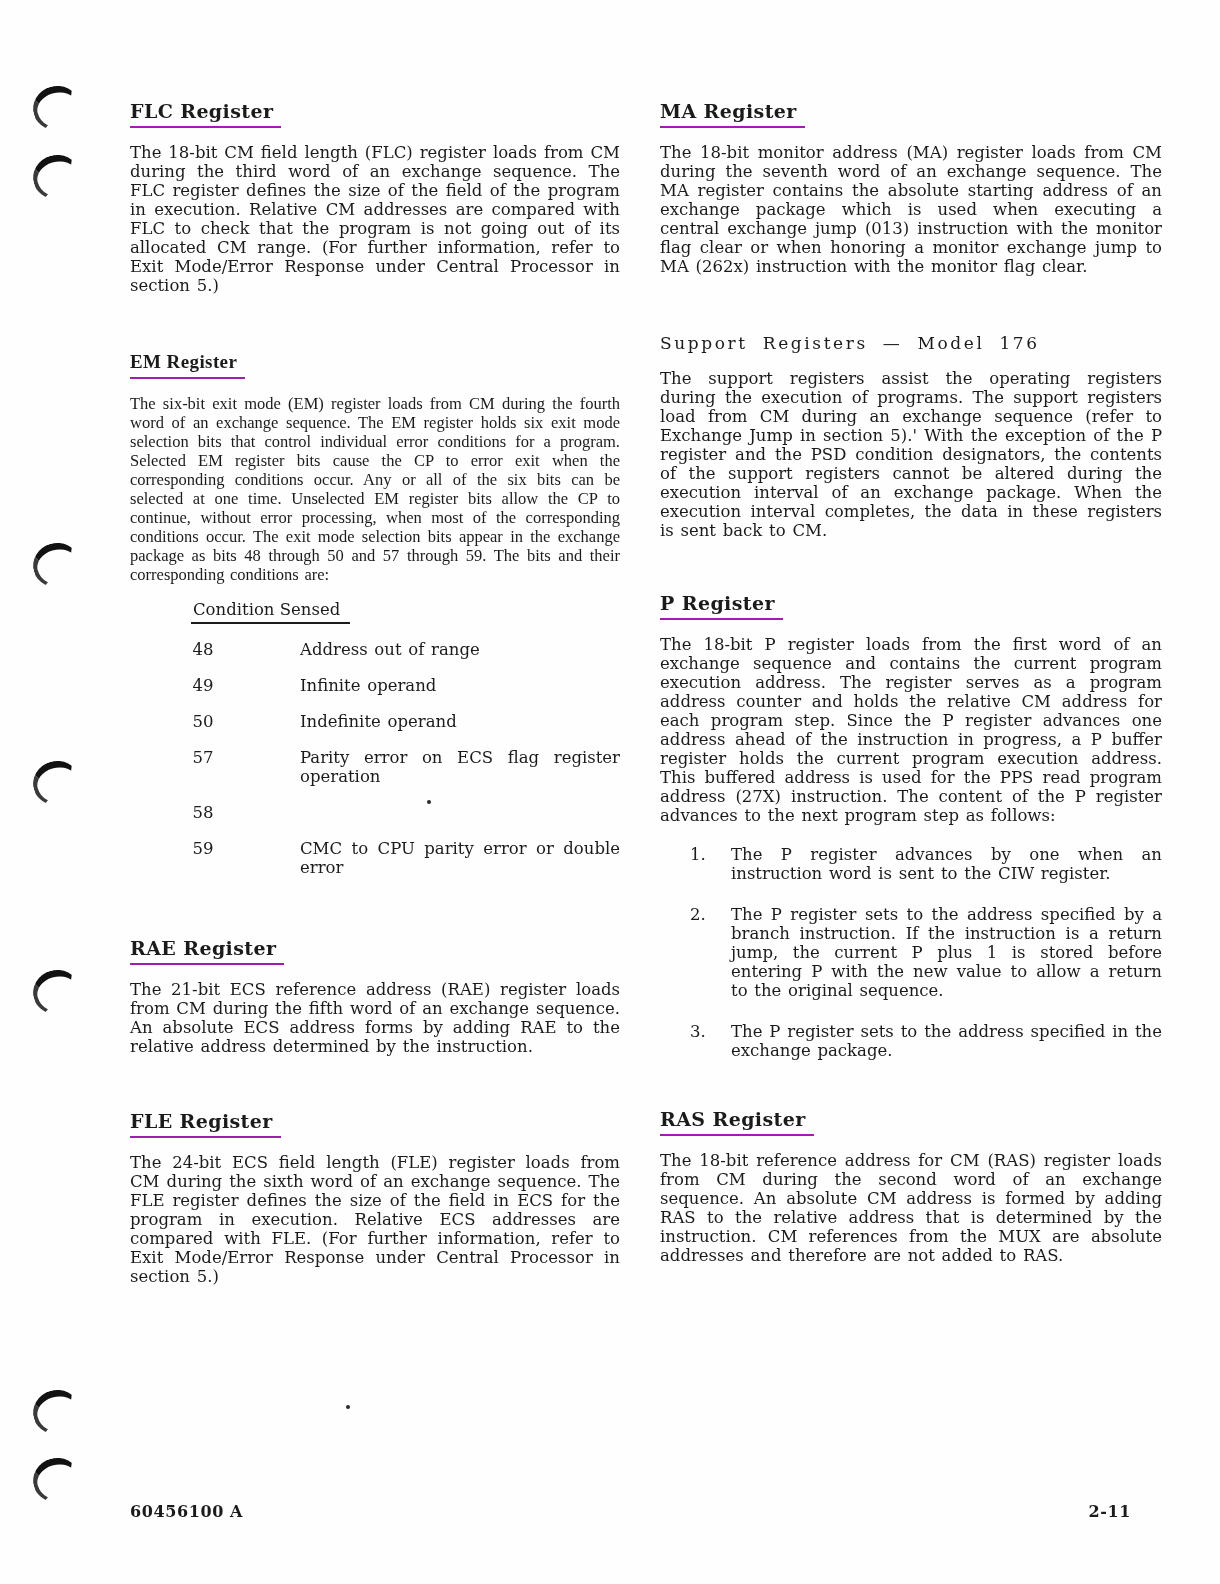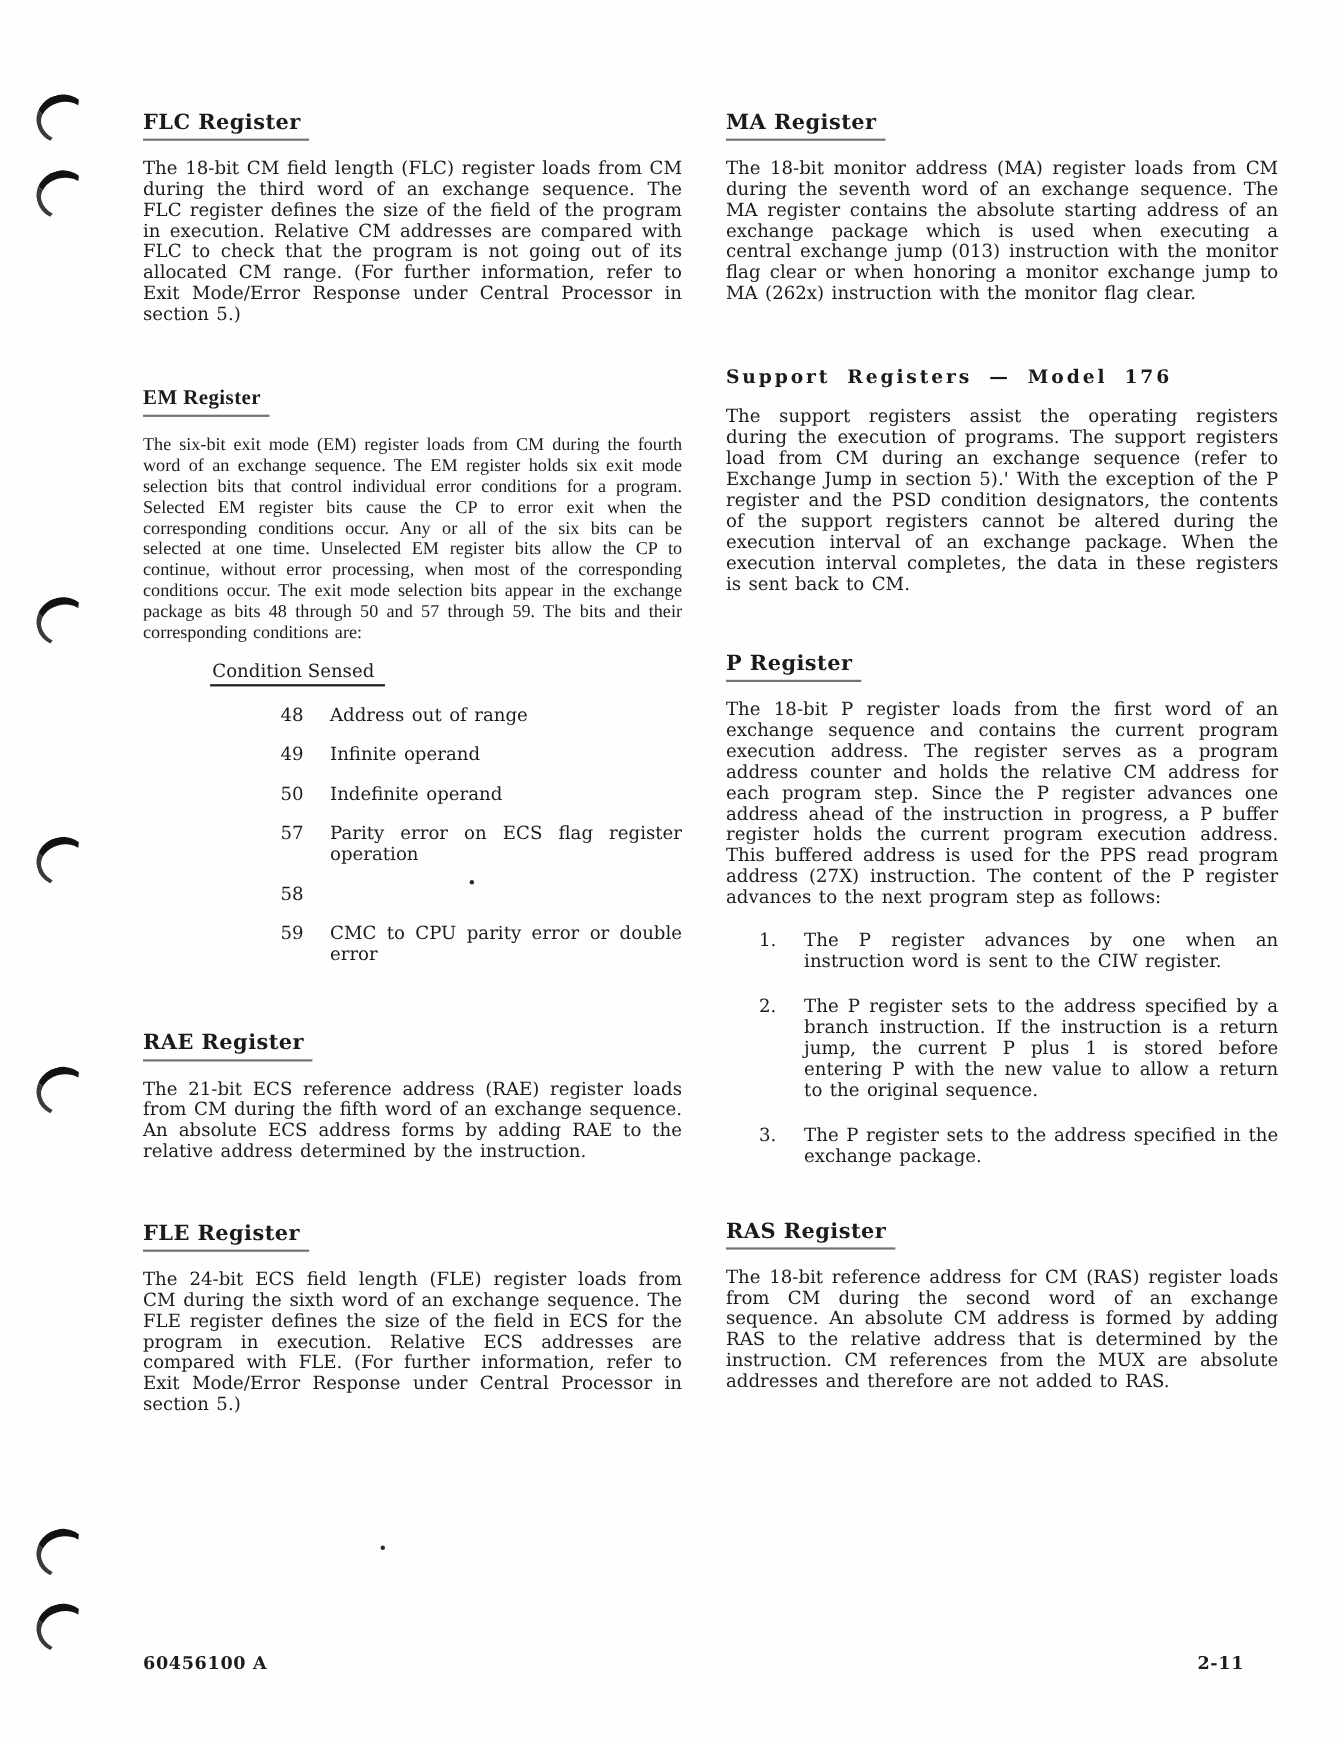--- a/index.html
+++ b/index.html
@@ -17,27 +17,27 @@
     display:flex; gap:40px;
   }
   .col-left  { width:490px; flex:none; }
   .col-right { width:502px; flex:none; }
 
   .sec-head {
     display:inline-block;
     margin:0;
     font-size:19px; font-weight:bold; line-height:22px;
     letter-spacing:0.4px;
-    border-bottom:2px solid #737373;
+    border-bottom:2px solid #a21caf;
     padding:0 8px 4px 0;
   }
   .support-head {
     display:inline-block;
     margin:0;
-    font-size:17px; font-weight:bold; line-height:22px;
+    font-size:17px; font-weight:normal; line-height:22px;
     letter-spacing:2.6px; word-spacing:7px;
   }
   .body-text {
     margin:15px 0 0 0;
     font-size:16.5px; line-height:19px;
     text-align:justify;
     word-spacing:1.5px;
   }
 
   .mt-em      { margin-top:56px;font-family:Liberation Serif, serif; }
@@ -58,21 +58,21 @@
     padding:0 30px 3px 30px;
   }
   .t-cond-head {
     display:inline-block;
     margin-left:61px;
     border-bottom:2px solid #1b1b1b;
     padding:0 10px 3px 2px;
     text-align:center;
   }
   .t-row { display:flex; margin-bottom:17px; }
-  .t-bit { width:146px; flex:none; text-align:right; }
+  .t-bit { width:146px; flex:none; text-align:center; }
   .t-cond { flex:1; margin-left:24px; text-align:justify; word-spacing:1.5px; }
 
   
   .plist { margin-top:20px; font-size:16.5px; line-height:19px; }
   .plist-item { display:flex; margin-bottom:22px; }
   .p-num { width:41px; margin-left:30px; flex:none; }
   .p-text { flex:1; text-align:justify; word-spacing:1.5px; }
 
   .footer {
     position:absolute; left:130px; right:89px; top:1502px;

